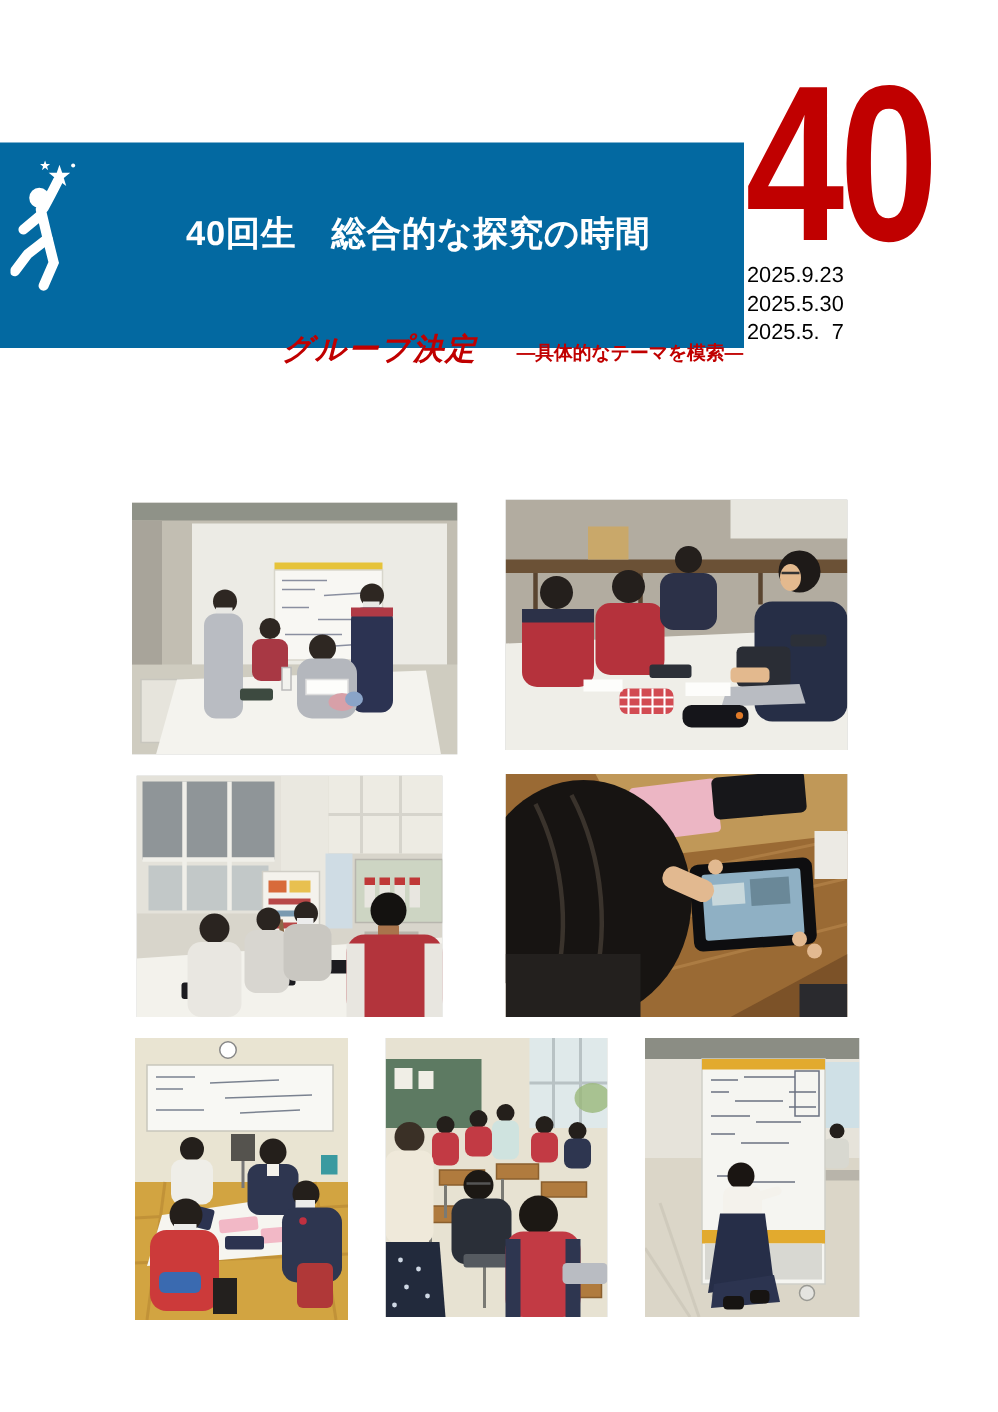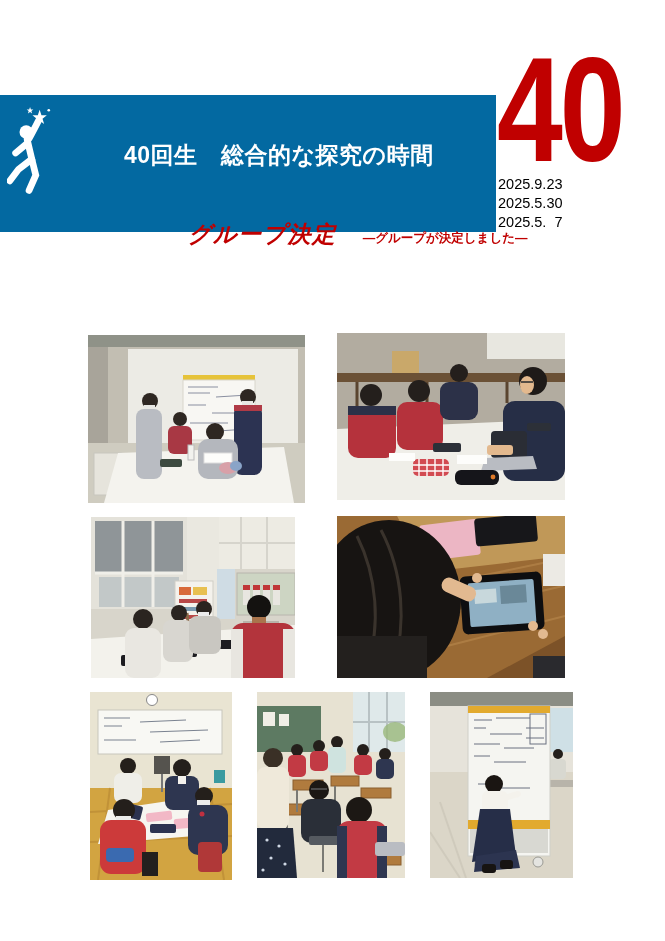--- a/index.html
+++ b/index.html
@@ -16,21 +16,21 @@
   }
   .issue-number{
     position:absolute;left:497px;top:36px;color:#c00000;font-weight:bold;
     font-size:148px;line-height:1;letter-spacing:-4px;
     transform:scaleX(.80);transform-origin:left top;white-space:nowrap;
   }
   .dates{position:absolute;left:498px;top:175px;font-size:14.5px;line-height:19px;color:#000;}
   .date-line{white-space:pre;}
   
   .headline-row{position:absolute;left:188px;top:219px;display:flex;align-items:baseline;gap:26px;color:#c00000;white-space:nowrap;}
-  .headline{font-size:23px;font-weight:bold;font-style:italic;letter-spacing:1.5px;text-align:right;}
+  .headline{font-size:20px;font-weight:bold;font-style:italic;letter-spacing:1.5px;text-align:right;}
   .subheadline{font-size:12.5px;font-weight:bold;}
   
   .article-body{
     position:absolute;left:18px;top:252px;width:629px;margin:0;
     font-size:11.8px;line-height:22.4px;color:#000;text-align:justify;
   }
   
   .photo{position:absolute;overflow:hidden;background:#ddd;}
   .photo svg{display:block;width:100%;height:100%;}
   .p1{left:88px; top:335px;width:217px;height:168px;}
@@ -66,21 +66,21 @@
   <div class="issue-number">40</div>
 
   <div class="dates">
     <div class="date-line">2025.9.23</div>
     <div class="date-line">2025.5.30</div>
     <div class="date-line">2025.5.  7</div>
   </div>
 
   <div class="headline-row">
     <span class="headline">グループ決定</span>
-    <span class="subheadline">―グループが決定しました―</span>
+    <span class="subheadline">―具体的なテーマを模索―</span>
   </div>
 
 
   <div>
 
     <div class="photo p1">
       <svg viewBox="0 0 217 168" aria-label="Four students around a white table in front of a flip-chart whiteboard">
         <rect width="217" height="168" fill="#cfccc0"></rect>
         <rect width="217" height="108" fill="#c2beb2"></rect>
         <rect width="217" height="12" fill="#8f9288"></rect>

